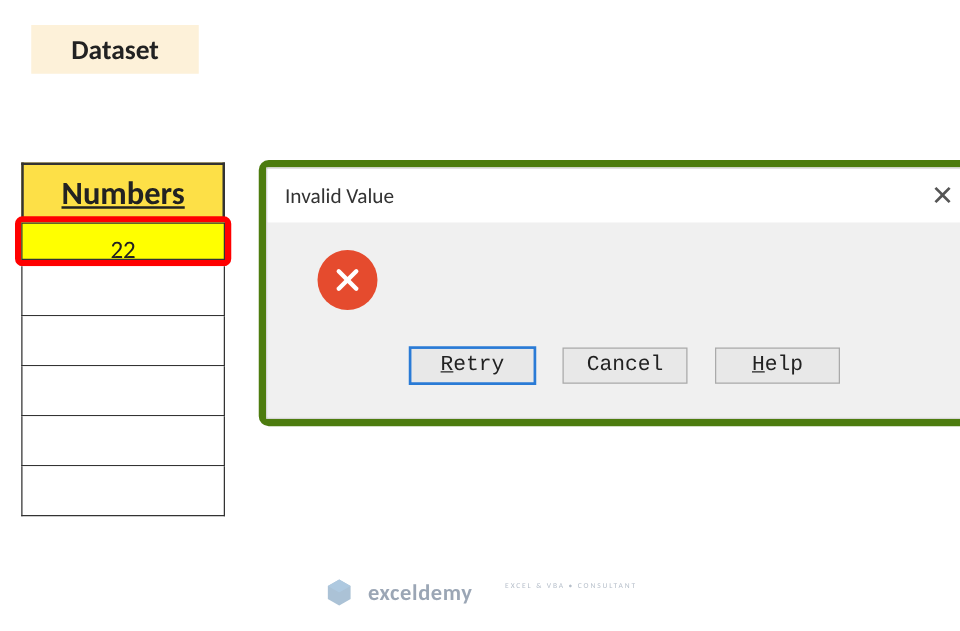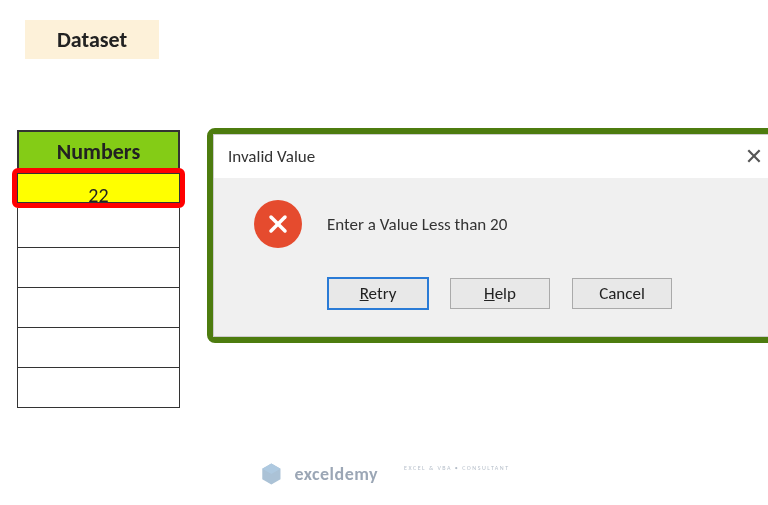--- a/index.html
+++ b/index.html
@@ -25,28 +25,29 @@
       font-weight: bold;
       color: #222;
     }
     .table-container {
       position: absolute;
       left: 17px;
       top: 130px;
       width: 163px;
     }
     .table-header {
-      background: #84cc16;
+      background: #fde047;
       border: 2px solid #333;
       border-bottom: none;
       text-align: center;
       font-weight: bold;
-      font-size: 22px;
+      font-size: 26px;
       padding: 6px 0;
       color: #222;
+      text-decoration: underline;
     }
     .table-cell {
       height: 40px;
       border: 1px solid #333;
       border-top: none;
       background: #fff;
       text-align: center;
       line-height: 40px;
       font-size: 20px;
     }
@@ -122,20 +123,21 @@
     }
     .dialog-message {
       font-size: 17px;
       color: #333;
     }
     .dialog-buttons {
       display: flex;
       justify-content: center;
       gap: 22px;
       padding-bottom: 5px;
+      font-family: Liberation Mono, monospace;
     }
     .dialog-btn {
       min-width: 100px;
       padding: 4px 18px;
       background: #e8e8e8;
       border: 1px solid #aaa;
       font-size: 17px;
       color: #222;
       cursor: pointer;
       font-family: inherit;
@@ -204,26 +206,25 @@
       <span class="dialog-close">✕</span>
     </div>
     <div class="dialog-body">
       <div class="dialog-content">
         <div class="error-icon">
           <svg viewBox="0 0 24 24" fill="none" stroke="#fff" stroke-width="3.5" stroke-linecap="round">
             <line x1="5" y1="5" x2="19" y2="19"></line>
             <line x1="19" y1="5" x2="5" y2="19"></line>
           </svg>
         </div>
-        <div class="dialog-message">Enter a Value Less than 20</div>
       </div>
       <div class="dialog-buttons">
         <button class="dialog-btn focused"><span class="underline">R</span><span>etry</span></button>
+        <button class="dialog-btn">Cancel</button>
         <button class="dialog-btn"><span class="underline">H</span><span>elp</span></button>
-        <button class="dialog-btn">Cancel</button>
       </div>
     </div>
   </div>
 </div>
 
 <div class="watermark">
   <svg class="watermark-logo" viewBox="0 0 40 40">
     <path d="M20 4 L34 12 L34 28 L20 36 L6 28 L6 12 Z" fill="#4a7ba6" opacity="0.85"></path>
     <path d="M20 4 L34 12 L20 20 L6 12 Z" fill="#6d9ec7"></path>
   </svg>

